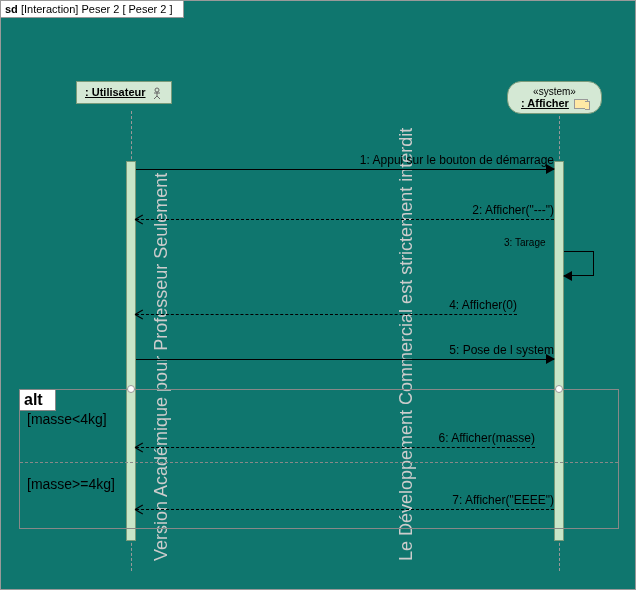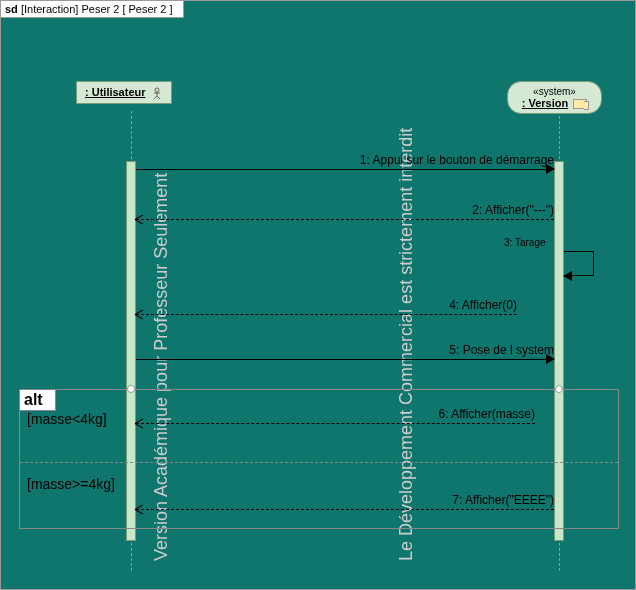--- a/index.html
+++ b/index.html
@@ -75,21 +75,21 @@
             <line x1="3" y1="6" x2="9" y2="6" stroke="#666"></line>
             <line x1="6" y1="9" x2="3" y2="12" stroke="#666"></line>
             <line x1="6" y1="9" x2="9" y2="12" stroke="#666"></line>
           </svg>
       </span>
     </div>
   </div>
   <div class="lifeline-head" style="left:506px;">
     <div class="box system">
       <div class="stereo">«system»</div>
-      <span class="name">: Version</span>
+      <span class="name">: Afficher</span>
       <span class="sys-icon"></span>
     </div>
   </div>
 
   <div class="activation" style="left:125px; top:160px; height:380px;"></div>
   <div class="activation" style="left:553px; top:160px; height:380px;"></div>
 
   <div class="fragment" style="left:18px; top:388px; width:600px; height:140px;">
     <div class="op">alt</div>
     <div class="sep" style="top:72px;"></div>
@@ -119,21 +119,21 @@
   <div class="msg dashed" style="left:135px; width:381px; top:305px;">
     <div class="label"><span>4</span>: <span>Afficher(0)</span></div>
     <div class="line"></div>
       <div class="arrow-l"></div>
   </div>
   <div class="msg" style="left:135px; width:418px; top:350px;">
     <div class="label"><span>5</span>: <span>Pose de l system</span></div>
     <div class="line"></div>
       <div class="arrow-r"></div>
   </div>
-  <div class="msg dashed" style="left:135px; width:399px; top:414px;">
+  <div class="msg dashed" style="left:135px; width:399px; top:438px;">
     <div class="label"><span>6</span>: <span>Afficher(masse)</span></div>
     <div class="line"></div>
       <div class="arrow-l"></div>
   </div>
   <div class="msg dashed" style="left:135px; width:418px; top:500px;">
     <div class="label"><span>7</span>: <span>Afficher("EEEE")</span></div>
     <div class="line"></div>
       <div class="arrow-l"></div>
   </div>
 

